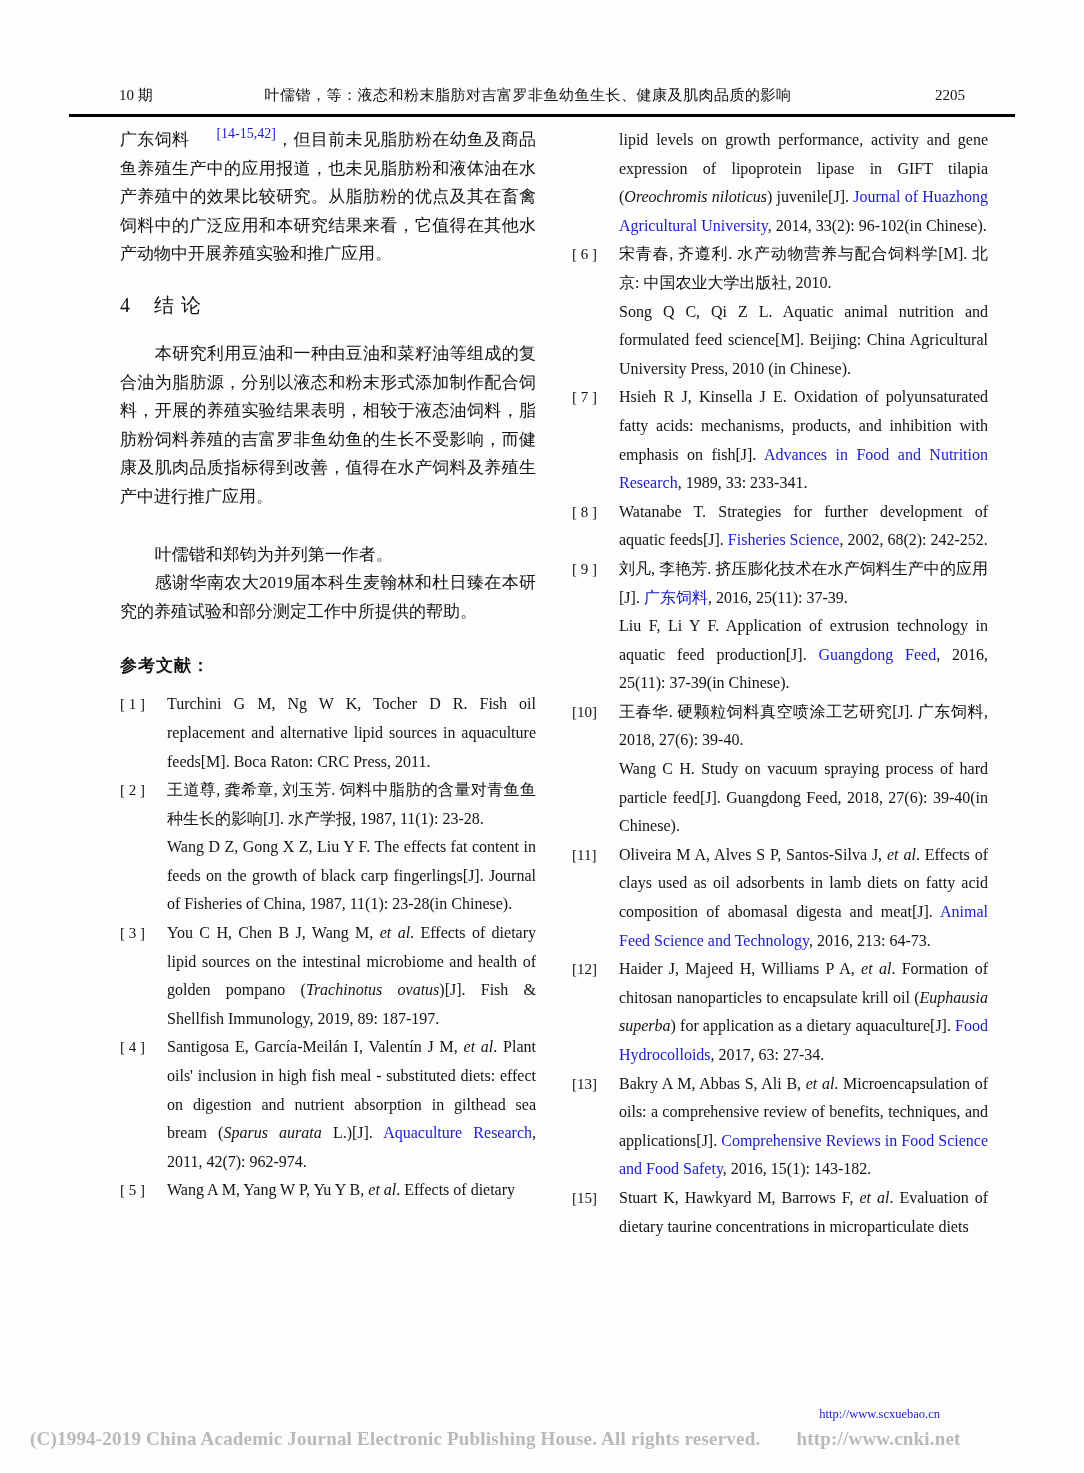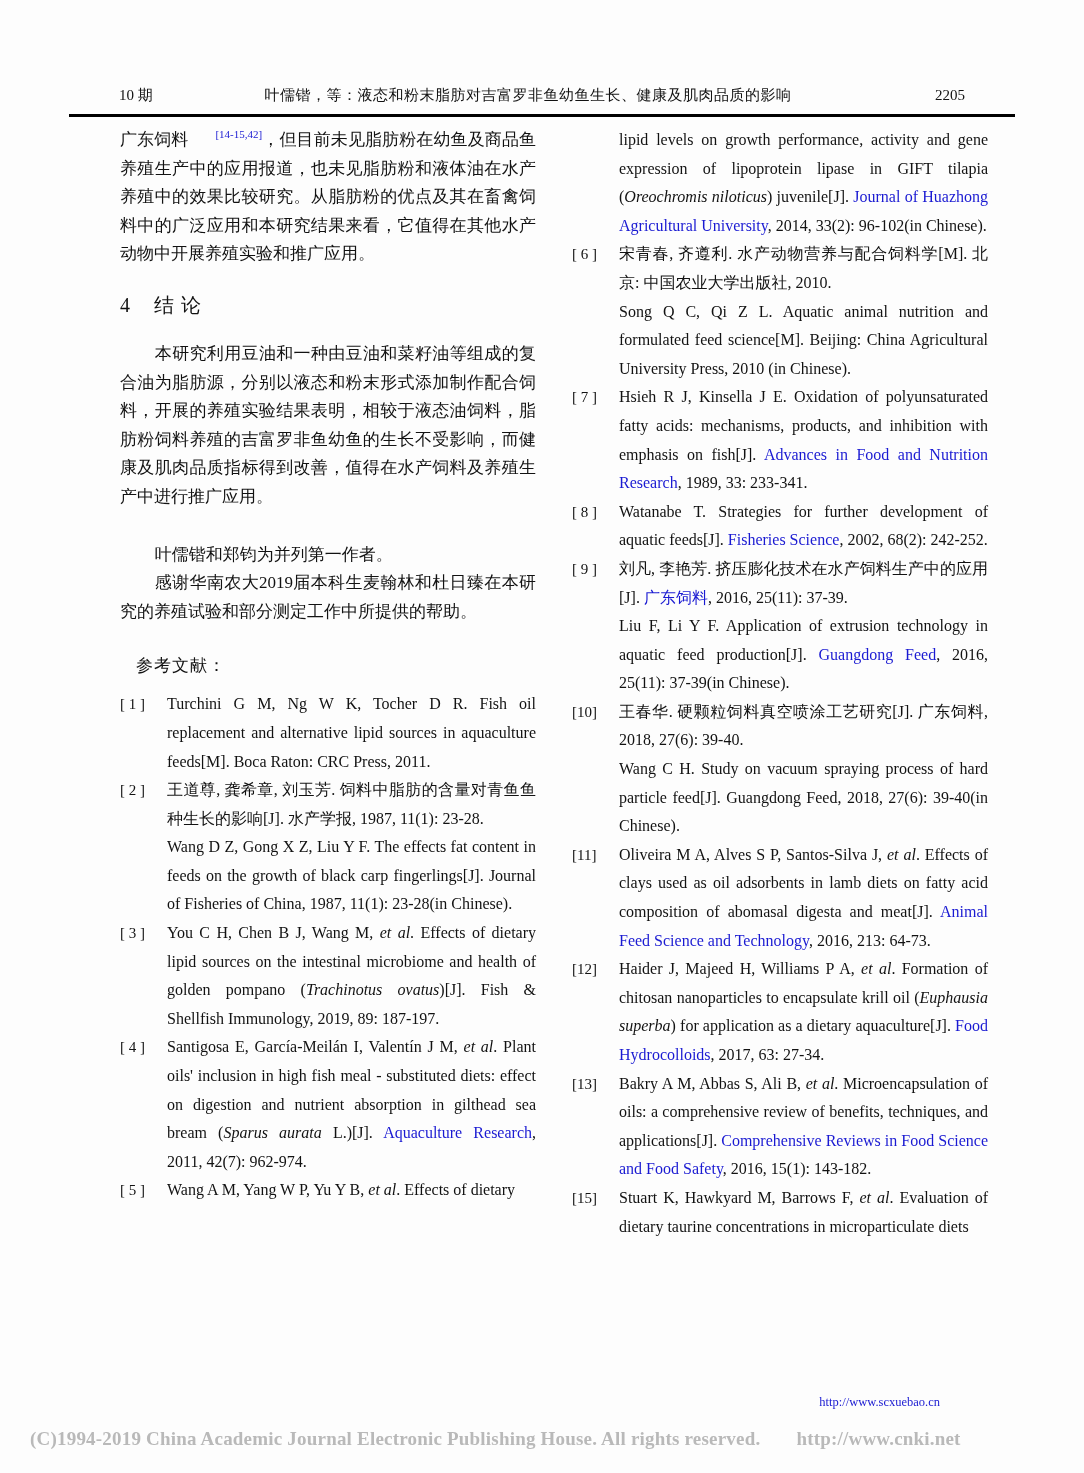--- a/index.html
+++ b/index.html
@@ -38,49 +38,49 @@
   }
   .col{flex:1;min-width:0;}
   .para{
     font-size:17px;line-height:28.6px;
     text-align:justify;text-align-last:left;
     margin:0;
   }
   .indent{text-indent:2.05em;}
   .supa{
     color:var(--link);
-    font-size:11px;
+    font-size:14px;
     vertical-align:super;line-height:0;margin-left:27px;
   }
   h2.section{
     font-size:20px;font-weight:400;
     margin:23px 0 21px;
   }
   h2.section .sec-num{margin-right:24px;}
   h2.section .sec-title{letter-spacing:7px;}
   .notes{margin-top:29px;}
   h3.refs-heading{
-    font-size:17px;font-weight:400;
-    margin:28px 16px 13px;letter-spacing:1px;
+    font-size:17px;font-weight:700;
+    margin:28px 0 13px;letter-spacing:1px;
   }
   
   .refs{display:block;}
   .ref-item{
     position:relative;
     padding-left:47px;
     font-size:16px;line-height:28.6px;
     text-align:justify;text-align-last:left;font-family:Liberation Serif, serif;
   }
   .ref-label{position:absolute;left:0;top:0;font-size:15px;}
   .ref-part{margin:0;}
   .seg-i{font-style:italic;}
   .seg-a{color:var(--link);}
   
   .footer-link{
-    position:absolute;right:144px;bottom:63px;
+    position:absolute;right:144px;bottom:51px;
     font-size:12.5px;color:var(--link);
     font-family:"Liberation Serif","DejaVu Serif",serif;
   }
   .footer-copy{
     position:absolute;left:30px;bottom:23px;
     font-size:19px;color:var(--footer-gray);
     white-space:nowrap;letter-spacing:.2px;font-weight:bold;
   }
   .footer-copy .cnki{margin-left:36px;}
 </style>

